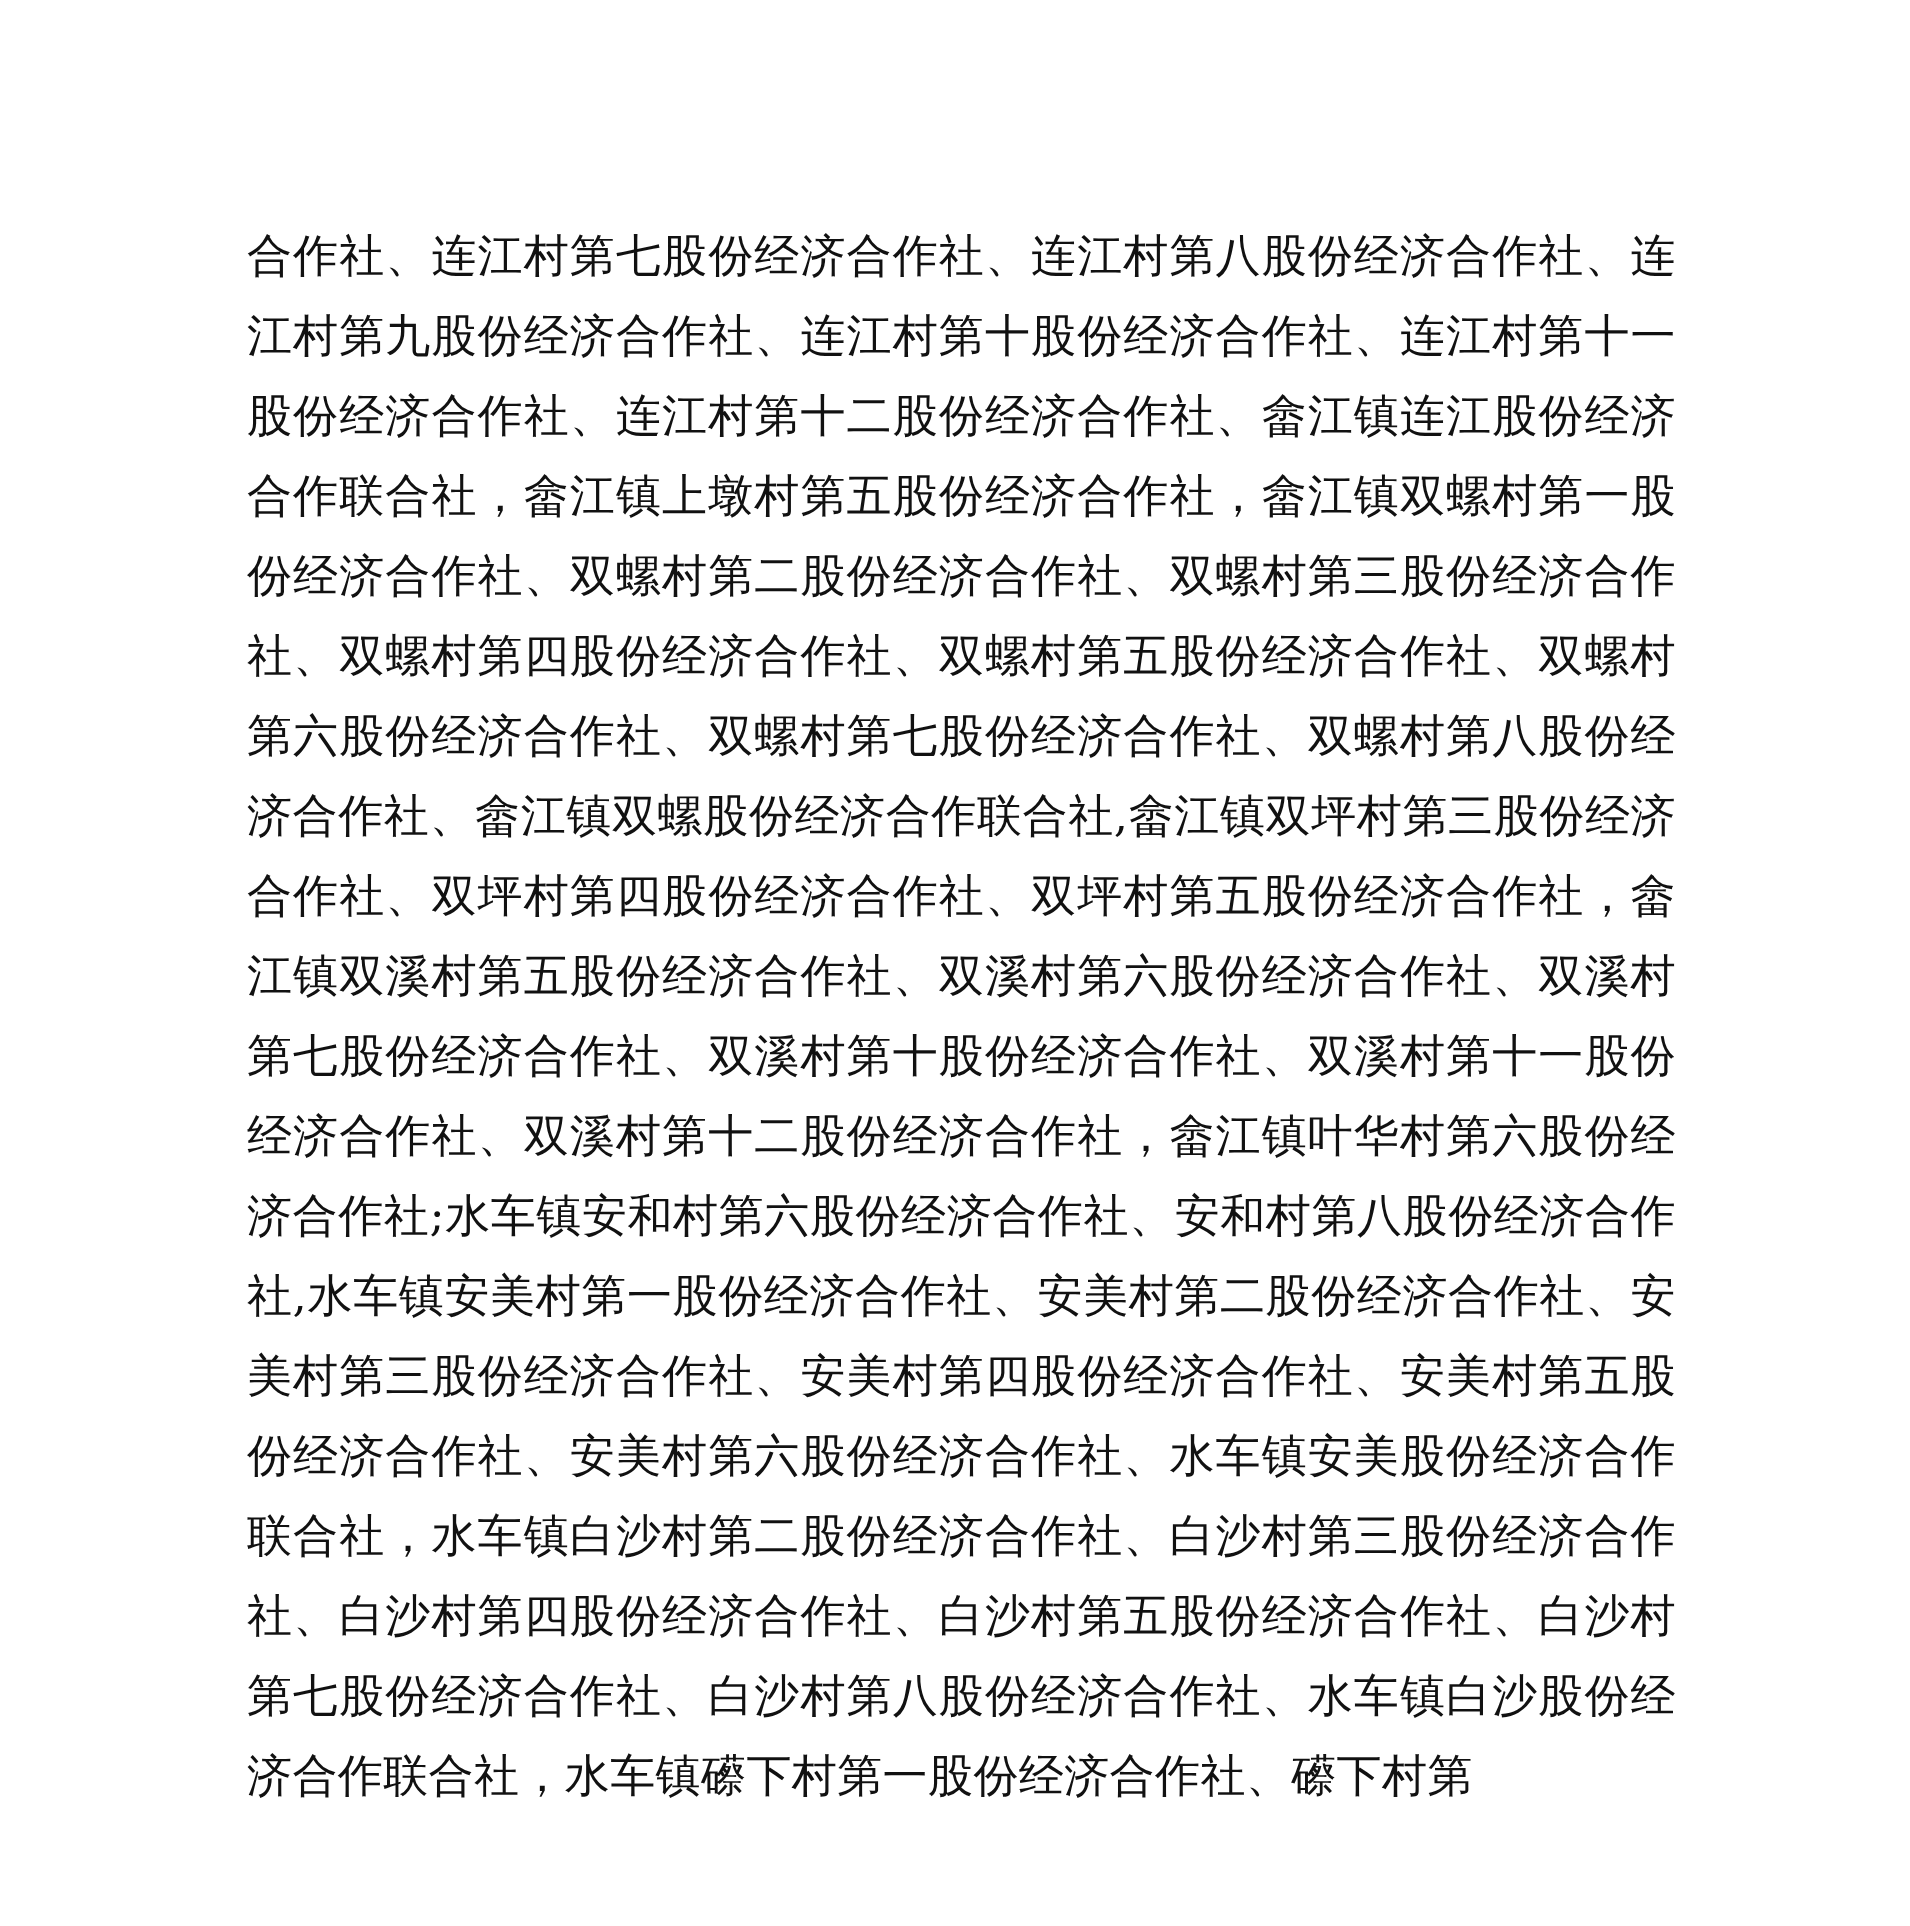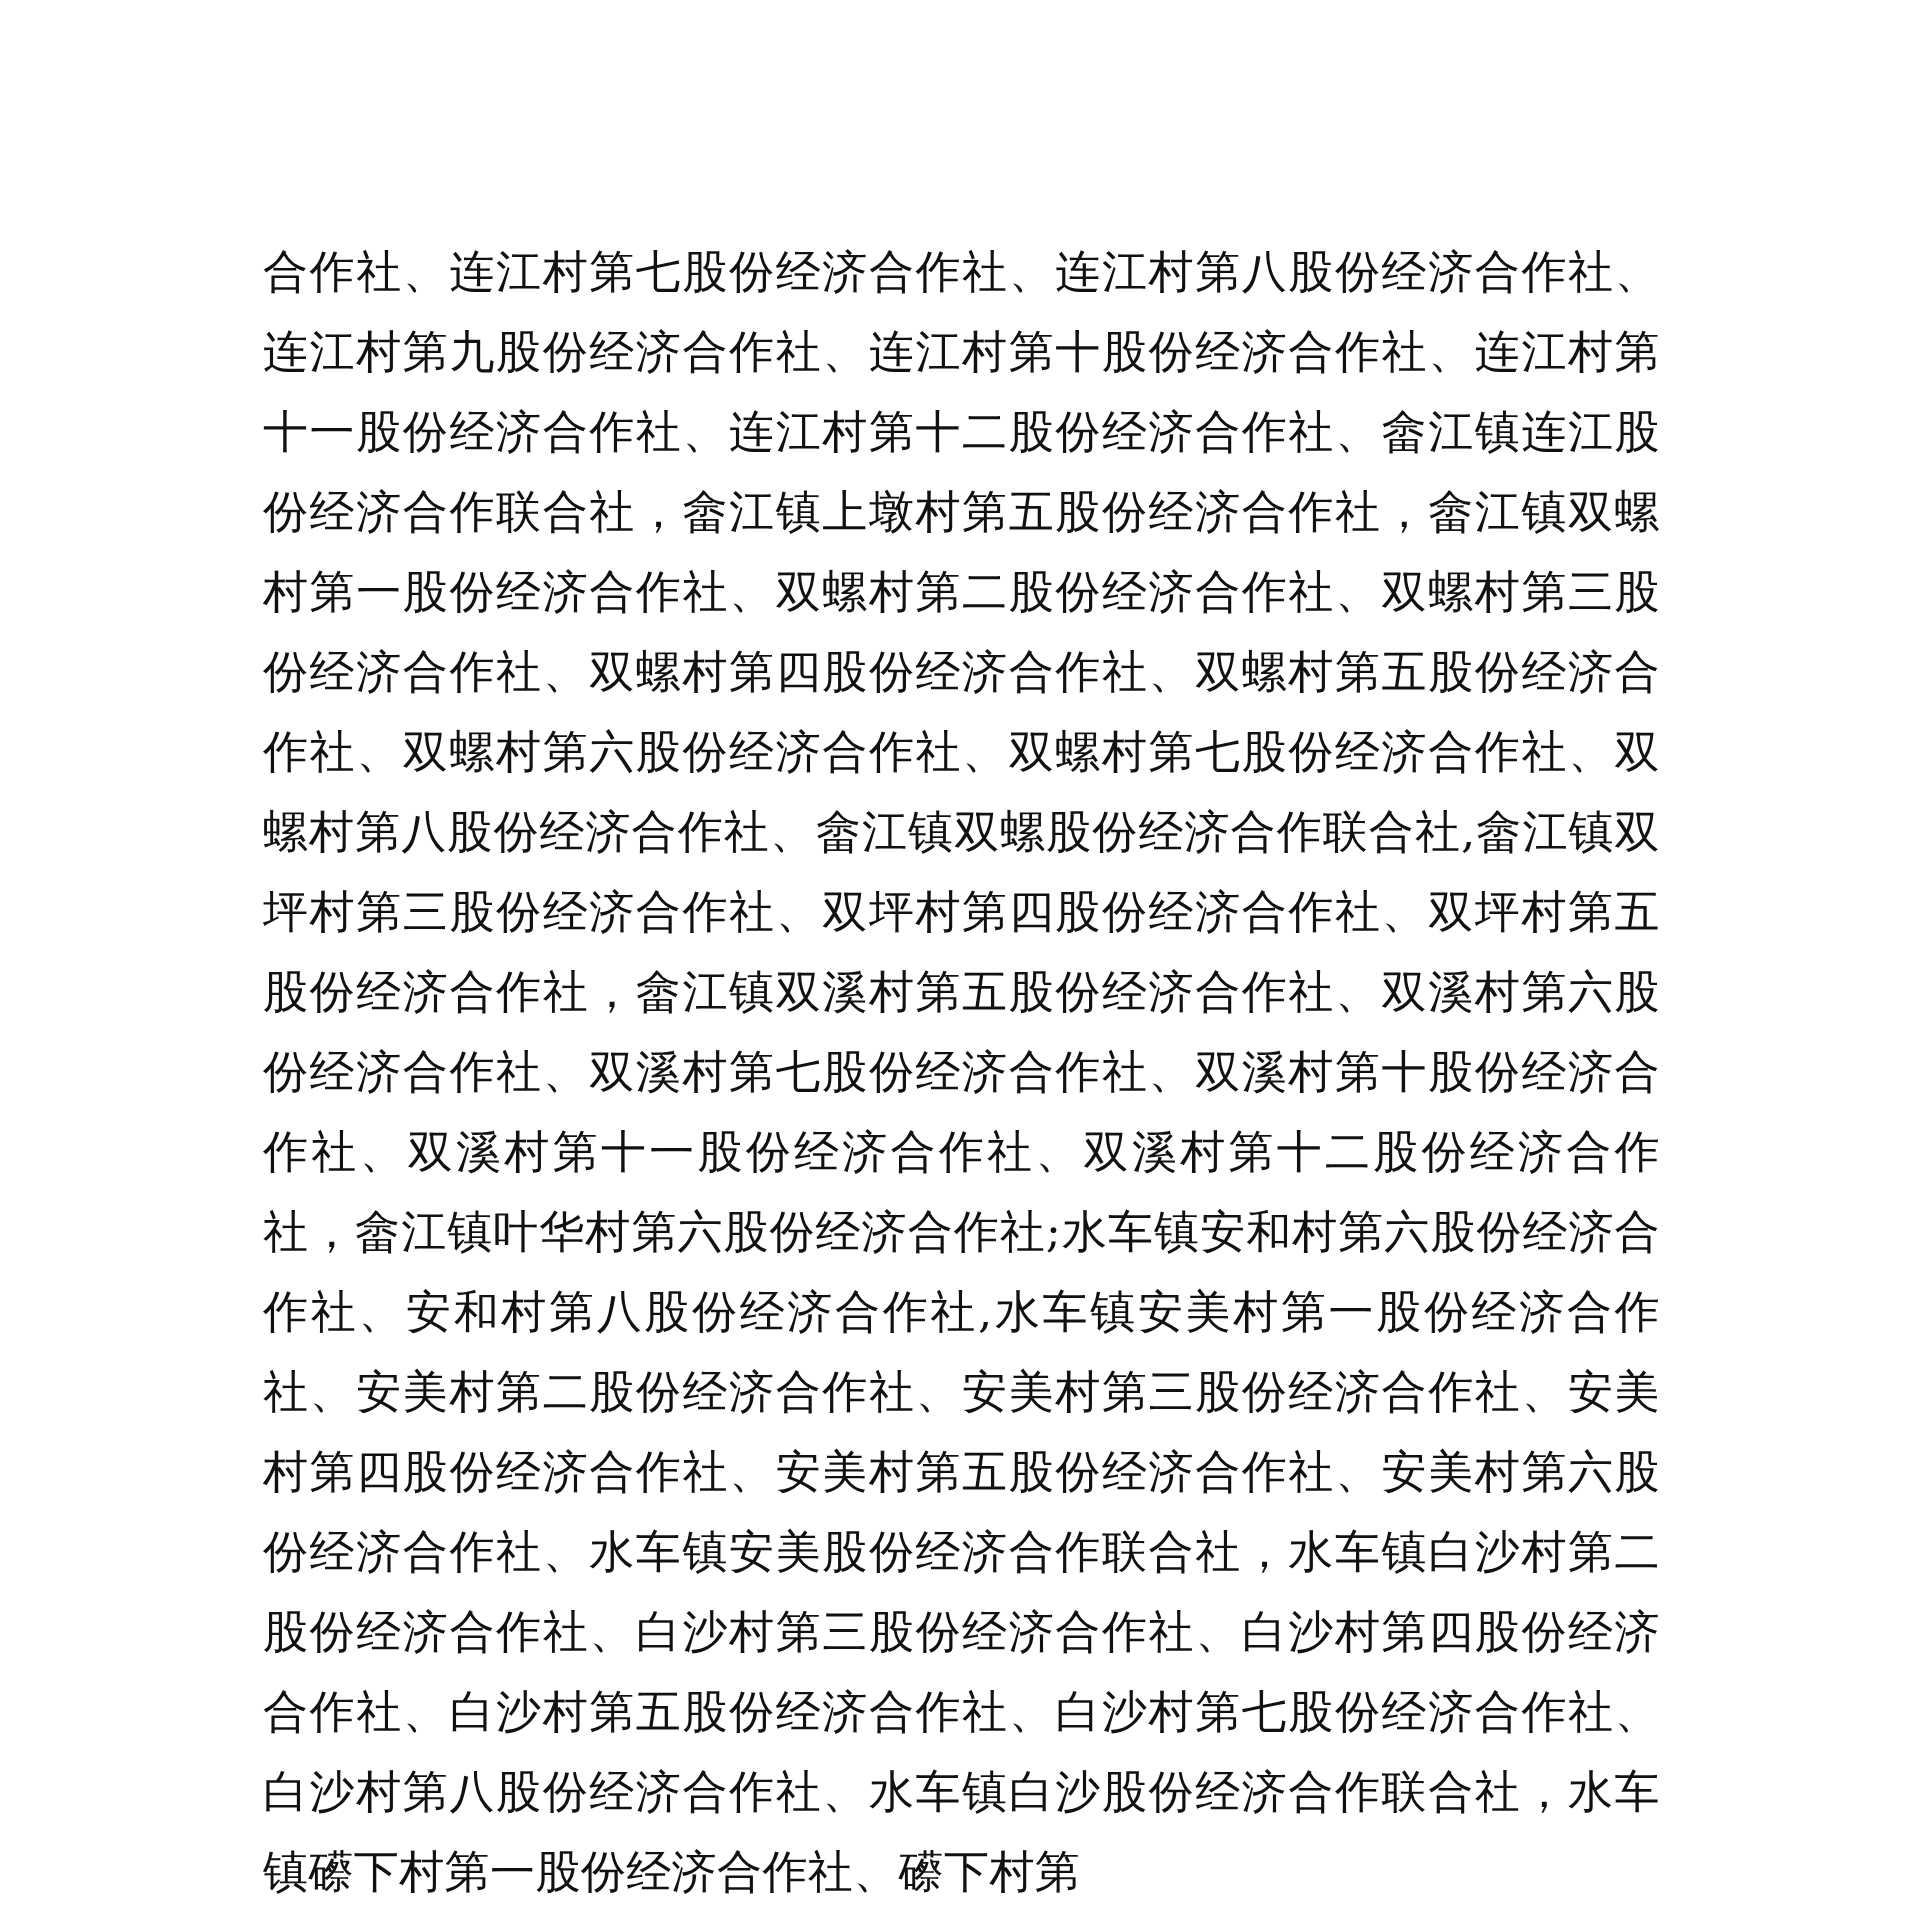--- a/index.html
+++ b/index.html
@@ -18,21 +18,21 @@
     box-sizing: border-box;
     overflow: hidden;
   }
   .doc-body {
     position: absolute;
     left: 247px;
     top: 216px;
     width: 1429px;
   }
   .doc-body p {
-    margin: 16px;
+    margin: 0;
     font-family: "DejaVu Serif", serif;
     font-size: 45px;
     line-height: 80px;
     color: #111111;
     text-align: justify;
     text-justify: inter-ideograph;
     letter-spacing: 0.4px;
     font-weight: 400;
   }
 </style>

